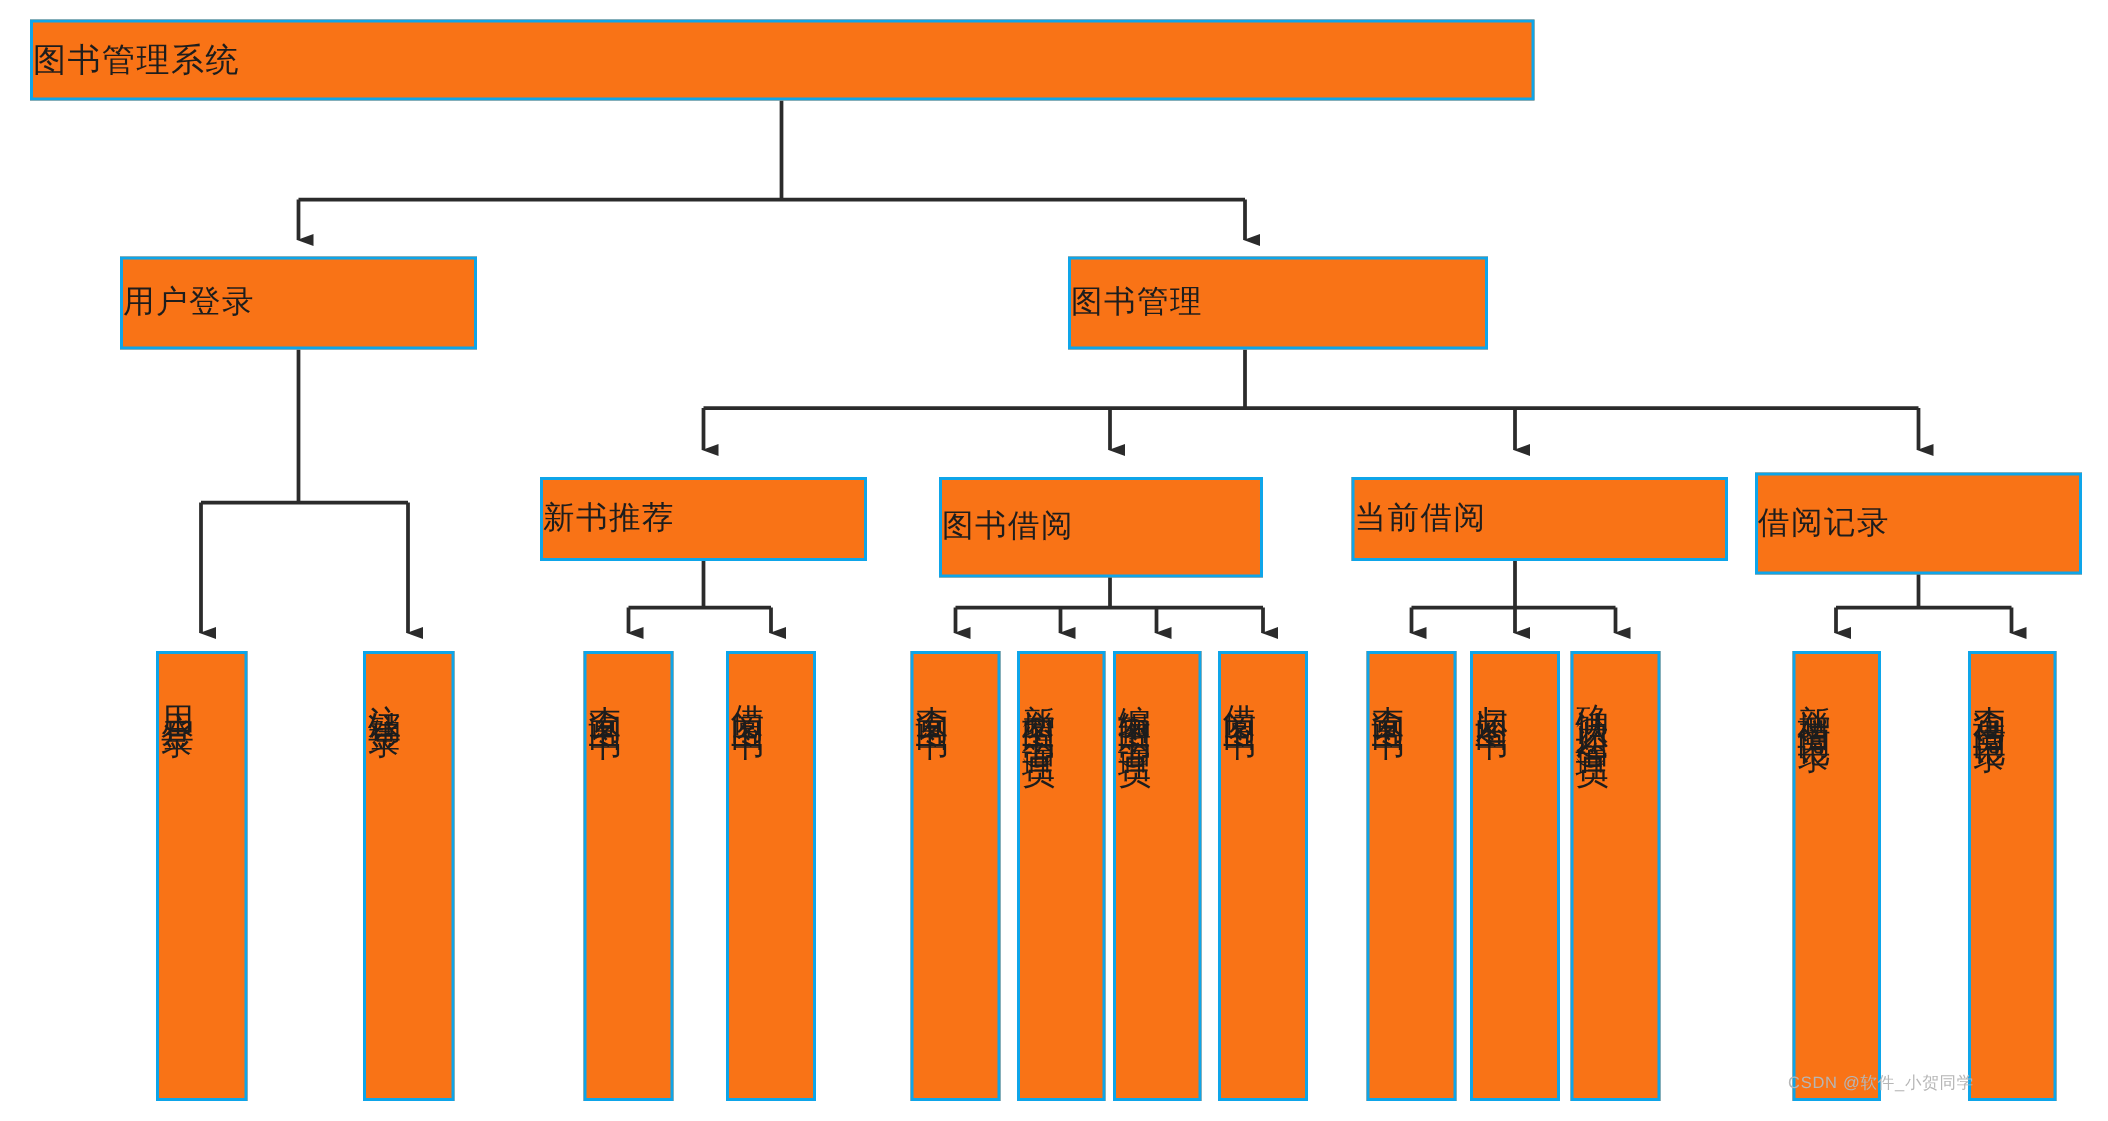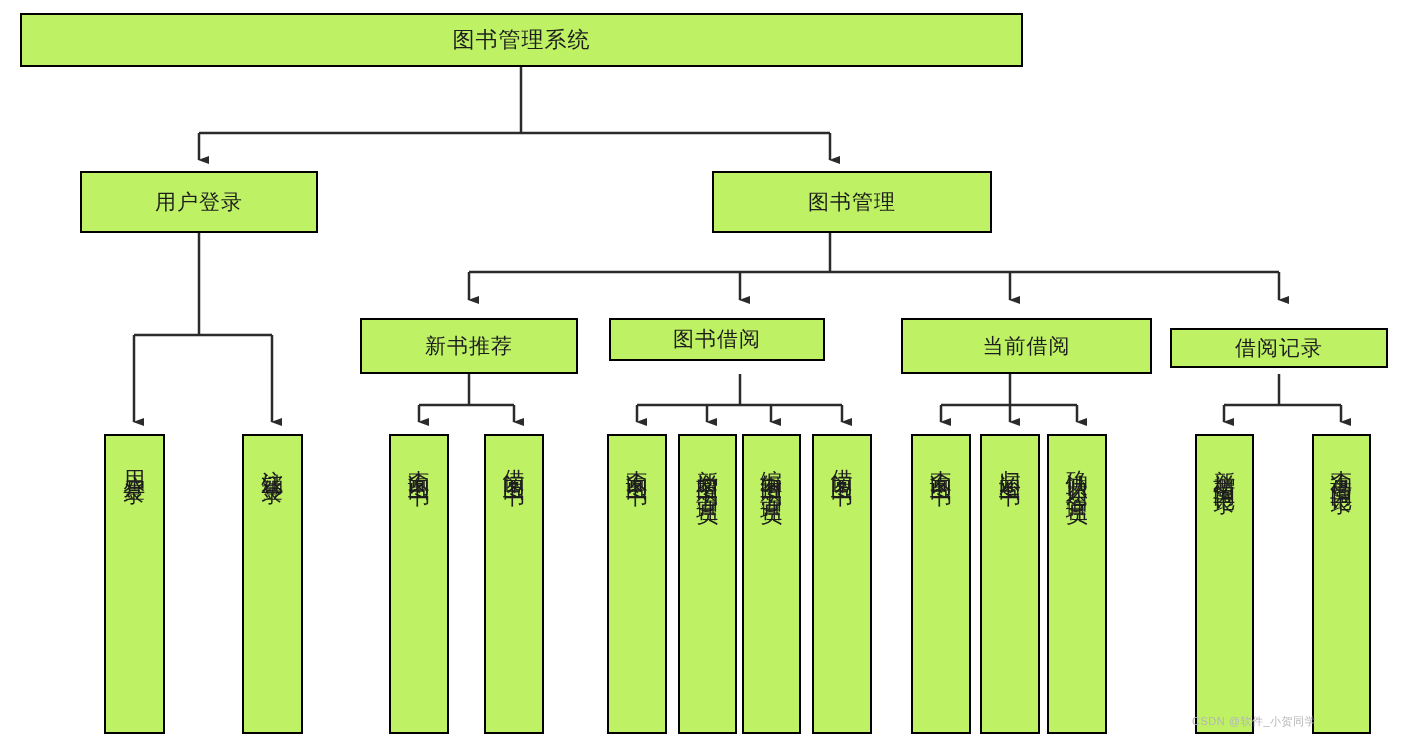--- a/index.html
+++ b/index.html
@@ -23,25 +23,25 @@
     position: absolute;
     left: 0;
     top: 0;
     width: 1405px;
     height: 747px;
     pointer-events: none;
   }
   .node {
     position: absolute;
     box-sizing: border-box;
-    background: #bef264;
-    border: 2px solid #000000;
+    background: #f97316;
+    border: 2px solid #0ea5e9;
     display: flex;
     align-items: center;
-    justify-content: center;
+    justify-content: flex-start;
     z-index: 2;
   }
   .node .label {
     font-size: 21px;
     line-height: 1.15;
     color: #1d1d1d;
     letter-spacing: 1px;
     white-space: nowrap;
   }
   .node.vertical {
@@ -133,29 +133,29 @@
   </div>
 
   <div class="node" style="left:712px; top:171px; width:280px; height:62px;">
     <span class="label">图书管理</span>
   </div>
 
   <div class="node" style="left:360px; top:318px; width:218px; height:56px;">
     <span class="label">新书推荐</span>
   </div>
 
-  <div class="node" style="left:609px; top:318px; width:216px; height:43px;">
+  <div class="node" style="left:626px; top:318px; width:216px; height:67px;">
     <span class="label">图书借阅</span>
   </div>
 
   <div class="node" style="left:901px; top:318px; width:251px; height:56px;">
     <span class="label">当前借阅</span>
   </div>
 
-  <div class="node" style="left:1170px; top:328px; width:218px; height:40px;">
+  <div class="node" style="left:1170px; top:315px; width:218px; height:68px;">
     <span class="label">借阅记录</span>
   </div>
 
   <div class="node vertical" style="left:104px; top:434px; width:61px; height:300px;">
     <span class="label">用户登录</span>
   </div>
 
   <div class="node vertical" style="left:242px; top:434px; width:61px; height:300px;">
     <span class="label">注销登录</span>
   </div>

